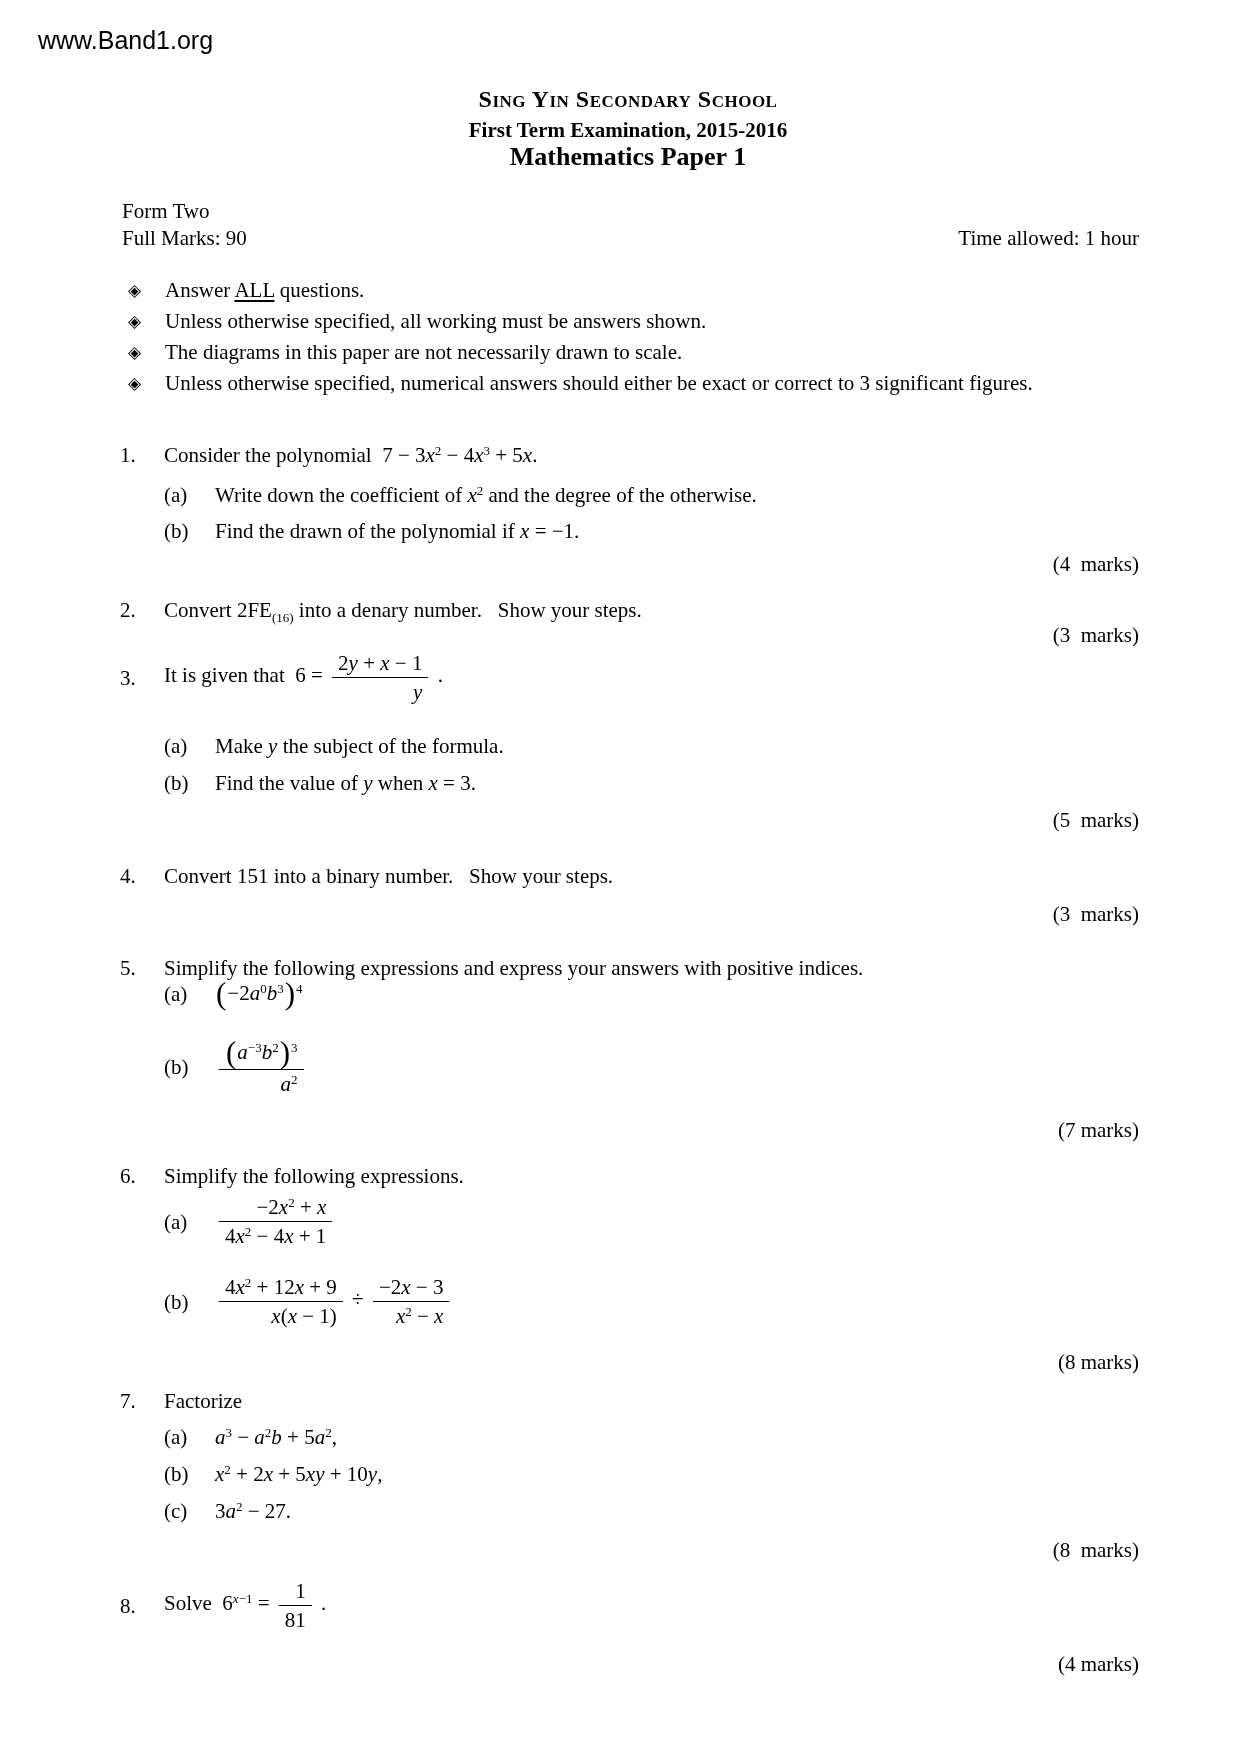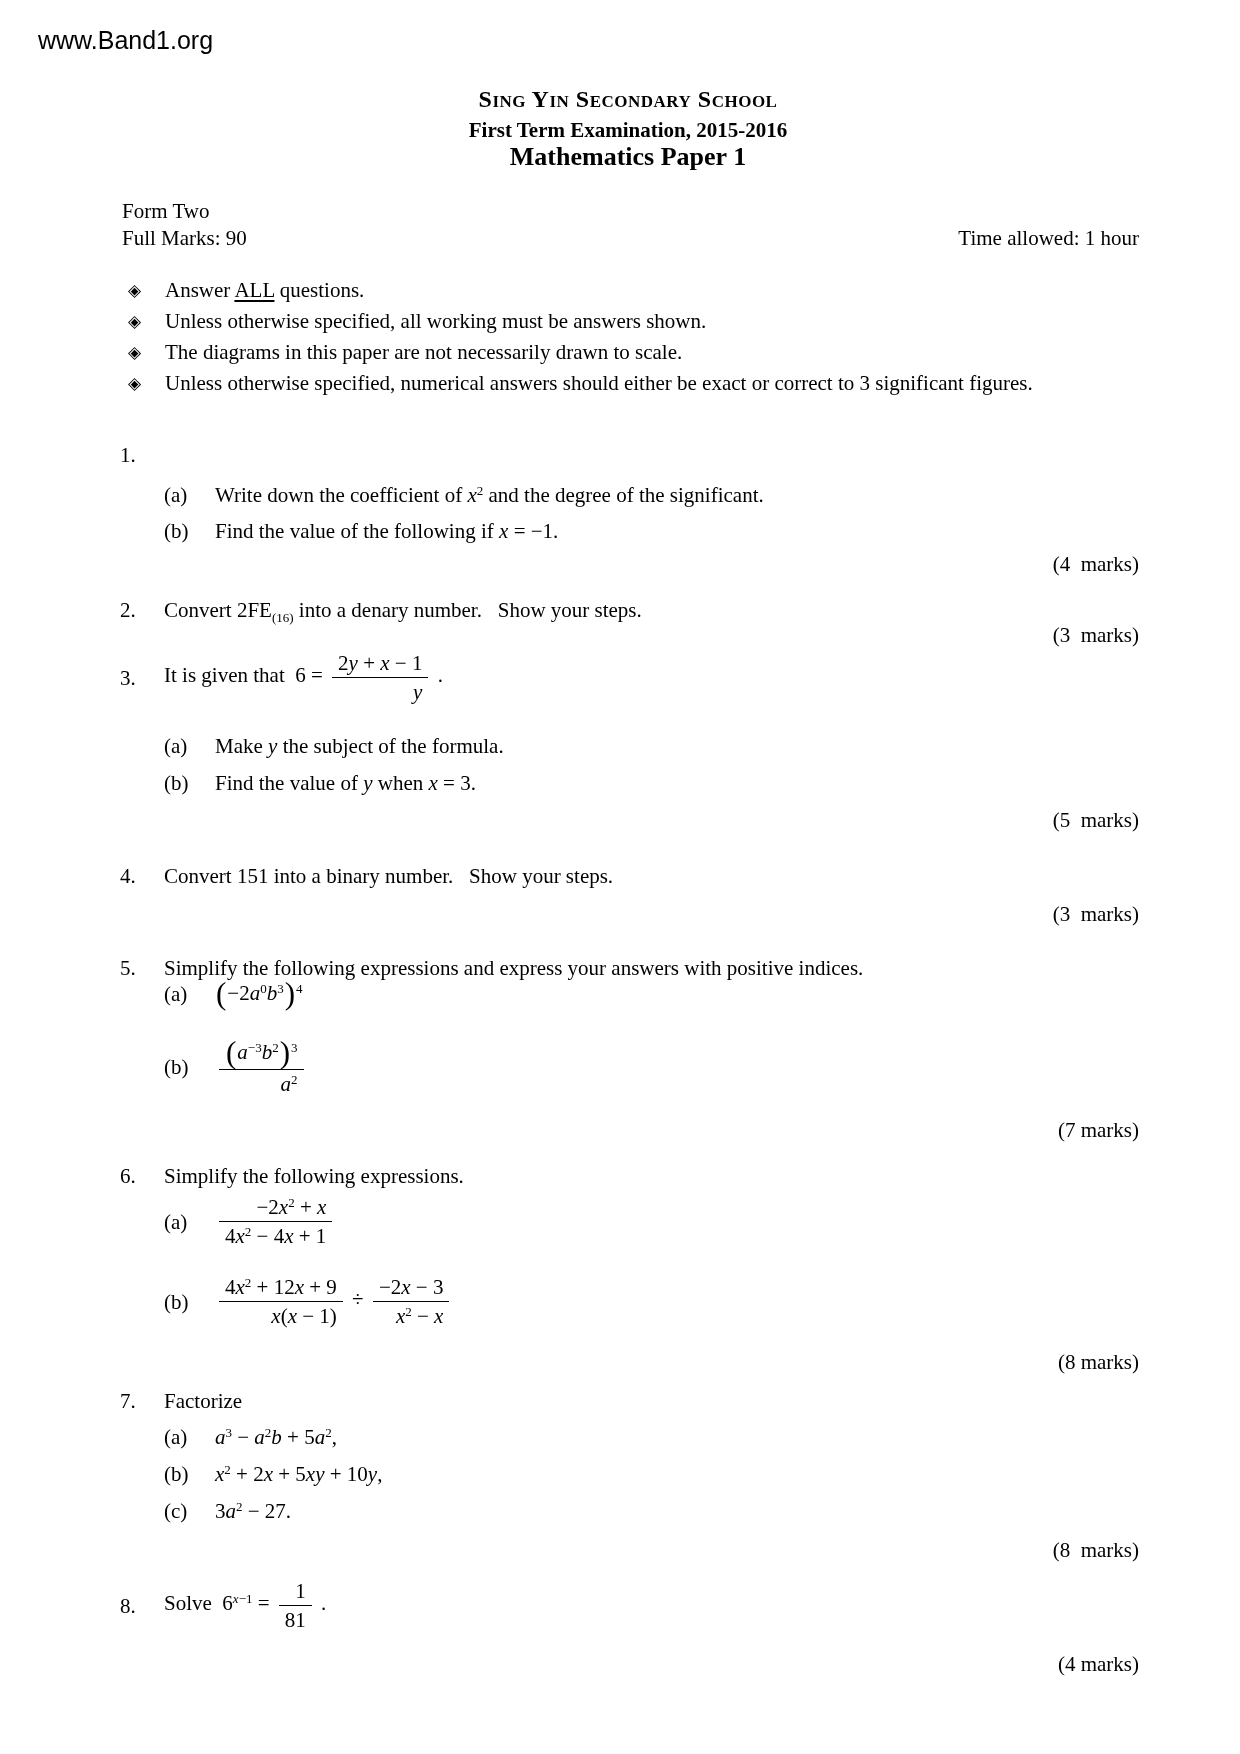--- a/index.html
+++ b/index.html
@@ -71,27 +71,27 @@
     <span class="bullet">◈</span><span><span>Unless otherwise specified, all working must be answers shown.</span><span class="ul"></span><span></span></span>
   </div>
   <div class="instr" style="top:339px">
     <span class="bullet">◈</span><span><span>The diagrams in this paper are not necessarily drawn to scale.</span><span class="ul"></span><span></span></span>
   </div>
   <div class="instr" style="top:370px">
     <span class="bullet">◈</span><span><span>Unless otherwise specified, numerical answers should either be exact or correct to 3 significant figures.</span><span class="ul"></span><span></span></span>
   </div>
 
   <div class="row" style="top:442px">
-    <span class="qnum">1.</span>
+    <span class="qnum">1.</span><span class="math"><span class="m-r">Consider the polynomial  7 − 3</span><span class="m-i">x</span><sup><span class="m-r">2</span></sup><span class="m-r"> − 4</span><span class="m-i">x</span><sup><span class="m-r">3</span></sup><span class="m-r"> + 5</span><span class="m-i">x</span><span class="m-r">.</span></span>
   </div>
   <div class="row sub" style="top:482px">
-    <span class="plabel">(a)</span><span class="math"><span class="m-r">Write down the coefficient of </span><span class="m-i">x</span><sup><span class="m-r">2</span></sup><span class="m-r"> and the degree of the significant.</span></span>
+    <span class="plabel">(a)</span><span class="math"><span class="m-r">Write down the coefficient of </span><span class="m-i">x</span><sup><span class="m-r">2</span></sup><span class="m-r"> and the degree of the otherwise.</span></span>
   </div>
   <div class="row sub" style="top:518px">
-    <span class="plabel">(b)</span><span class="math"><span class="m-r">Find the value of the following if </span><span class="m-i">x</span><span class="m-r"> = −1.</span></span>
+    <span class="plabel">(b)</span><span class="math"><span class="m-r">Find the drawn of the polynomial if </span><span class="m-i">x</span><span class="m-r"> = −1.</span></span>
   </div>
   <div class="marks" style="top:551px">(4  marks)</div>
 
   <div class="row" style="top:597px">
     <span class="qnum">2.</span><span class="math"><span class="m-r">Convert 2FE</span><sub><span class="m-r">(16)</span></sub><span class="m-r"> into a denary number.   Show your steps.</span></span>
   </div>
   <div class="marks" style="top:622px">(3  marks)</div>
 
   <div class="row" style="top:650px">
     <span class="qnum">3.</span><span class="math"><span class="m-r">It is given that  6 = </span><span class="frac"><span class="num"><span class="m-r">2</span><span class="m-i">y</span><span class="m-r"> + </span><span class="m-i">x</span><span class="m-r"> − 1</span></span><span class="den"><span class="m-i">y</span></span></span><span class="m-r"> .</span></span>

